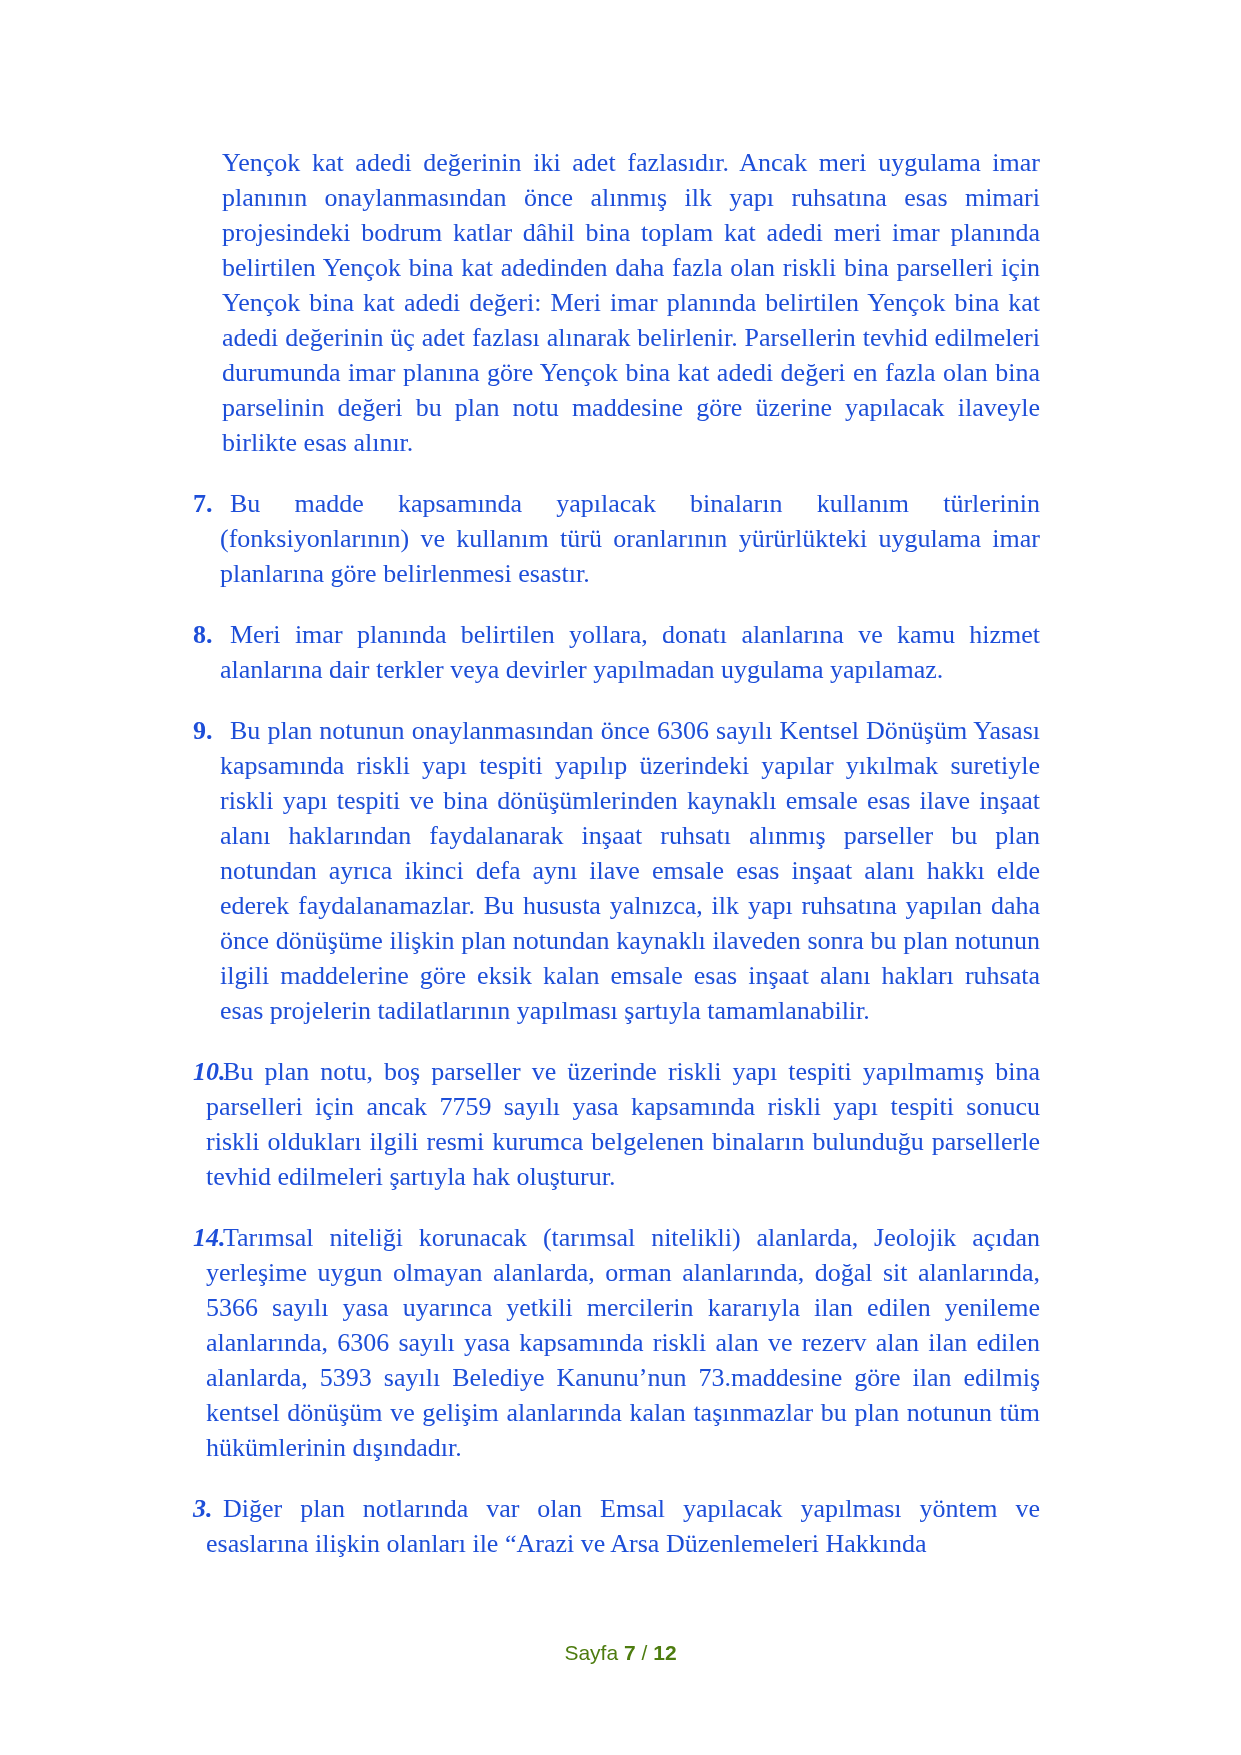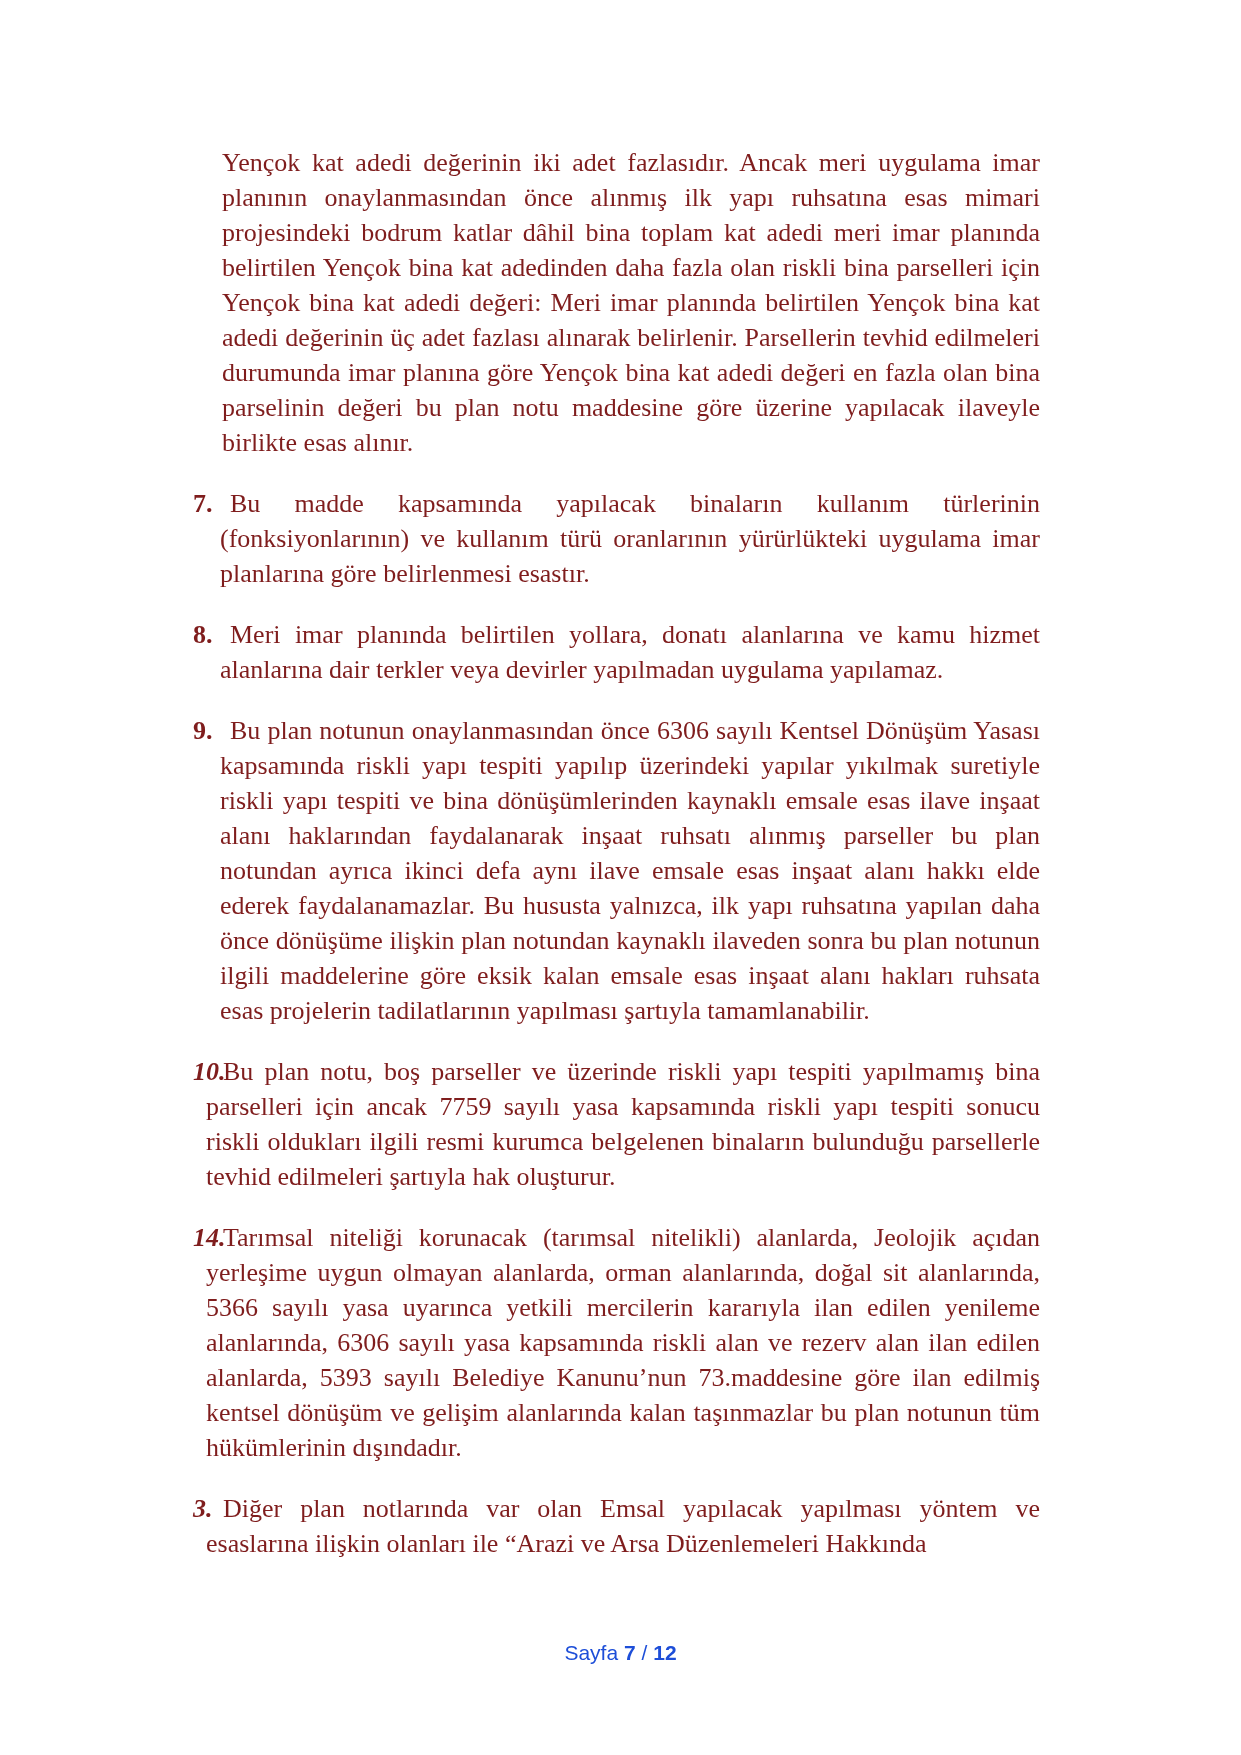--- a/index.html
+++ b/index.html
@@ -20,21 +20,21 @@
     position: absolute;
     top: 145px;
     left: 0;
     right: 0;
   }
   .para, .item {
     font-size: 26px;
     line-height: 35px;
     text-align: justify;
     margin: 0 0 26px 0;
-    color: #7f1d1d;
+    color: #1d4ed8;
   }
   
   .para.continuation {
     margin-left: 222px;
     width: 818px;
   }
   .item {
     position: relative;
   }
   
@@ -69,21 +69,21 @@
     text-indent: 0;
   }
   .footer {
     position: absolute;
     top: 1641px;
     left: 0;
     width: 100%;
     text-align: center;
     font-family: "Liberation Sans", "DejaVu Sans", sans-serif;
     font-size: 21px;
-    color: #1d4ed8;
+    color: #4d7c0f;
   }
   .footer .bold { font-weight: bold; }
 </style>
 </head>
 <body>
 
 <div class="page">
   <div class="doc-body">
 
     <p class="para continuation">Yençok kat adedi değerinin iki adet fazlasıdır. Ancak meri uygulama imar planının onaylanmasından önce alınmış ilk yapı ruhsatına esas mimari projesindeki bodrum katlar dâhil bina toplam kat adedi meri imar planında belirtilen Yençok bina kat adedinden daha fazla olan riskli bina parselleri için Yençok bina kat adedi değeri: Meri imar planında belirtilen Yençok bina kat adedi değerinin üç adet fazlası alınarak belirlenir. Parsellerin tevhid edilmeleri durumunda imar planına göre Yençok bina kat adedi değeri en fazla olan bina parselinin değeri bu plan notu maddesine göre üzerine yapılacak ilaveyle birlikte esas alınır.</p>

